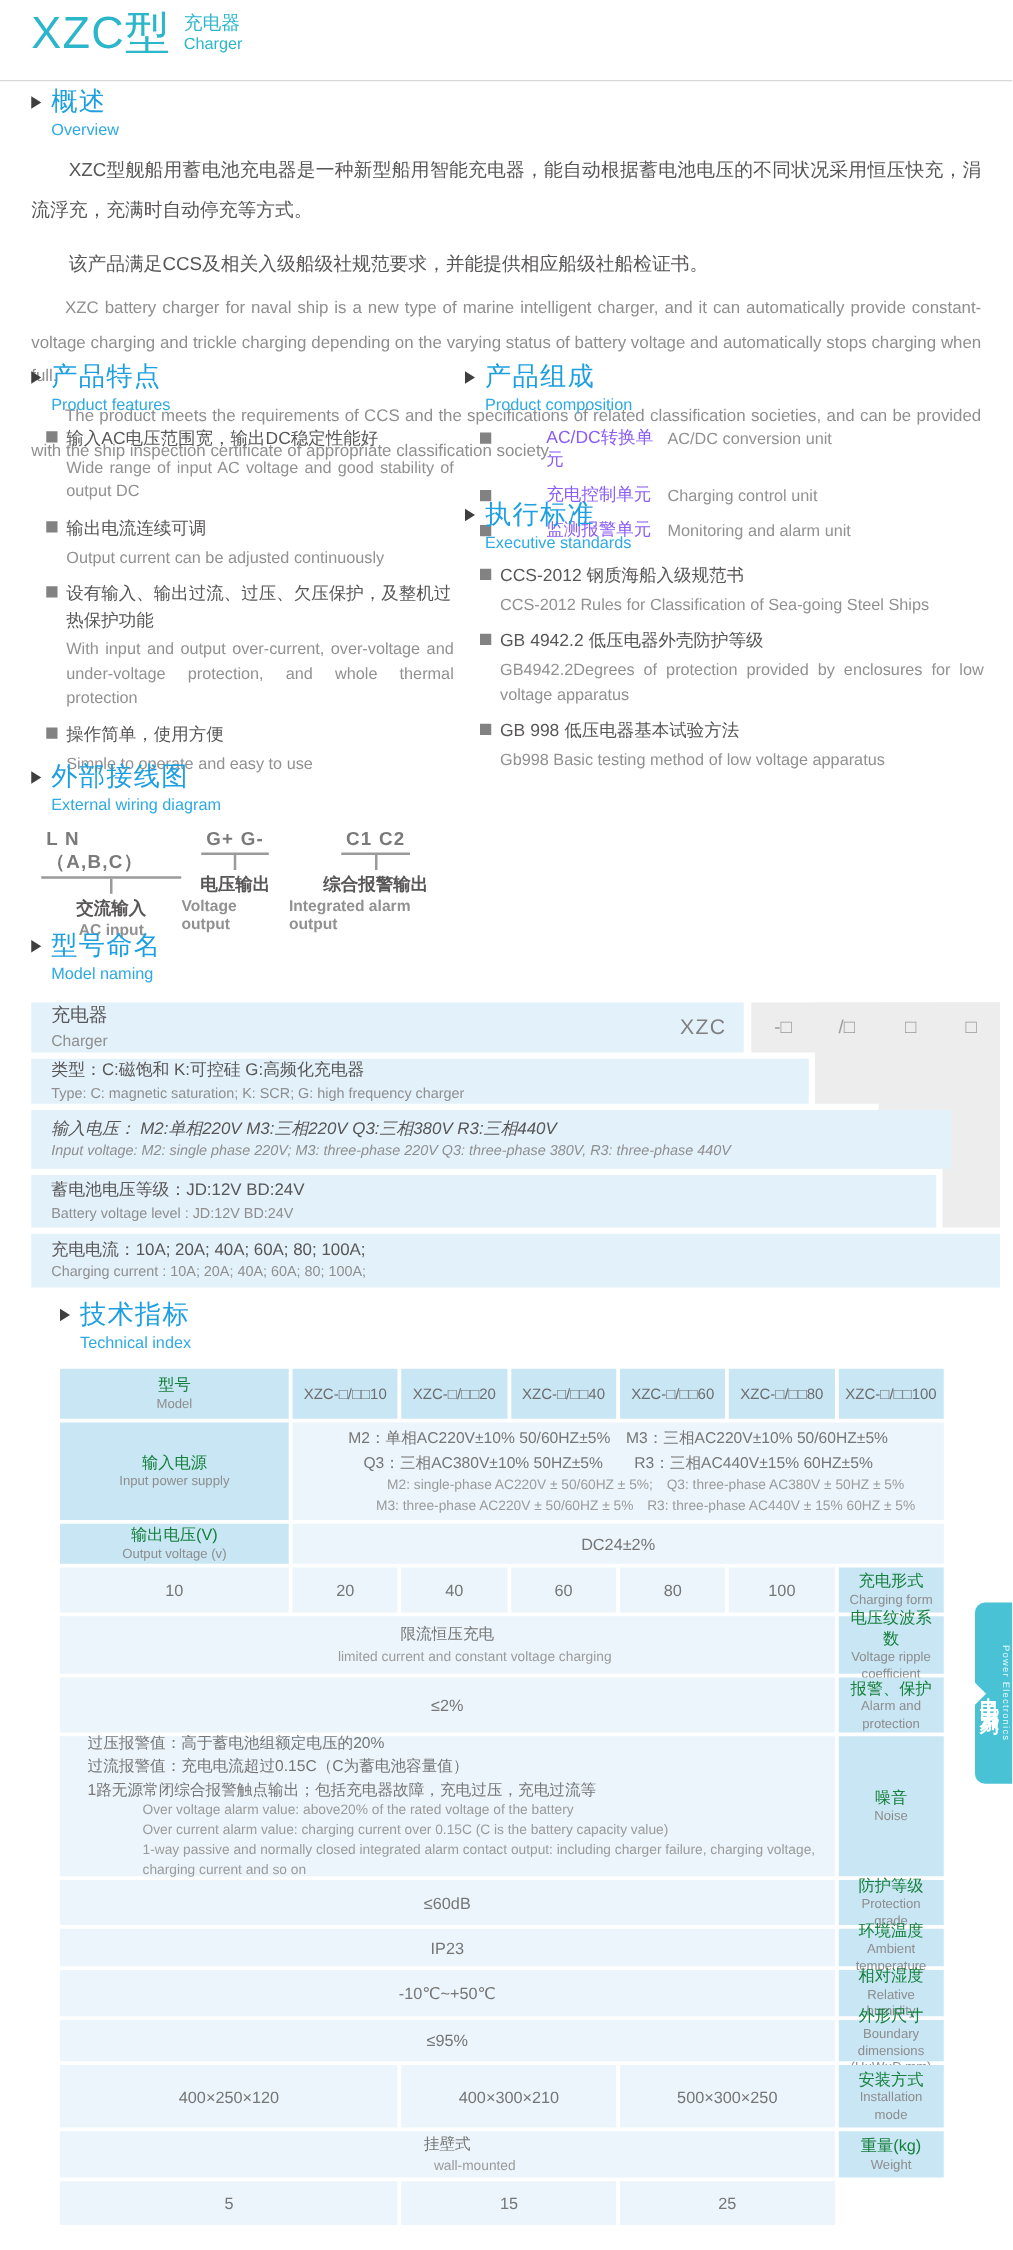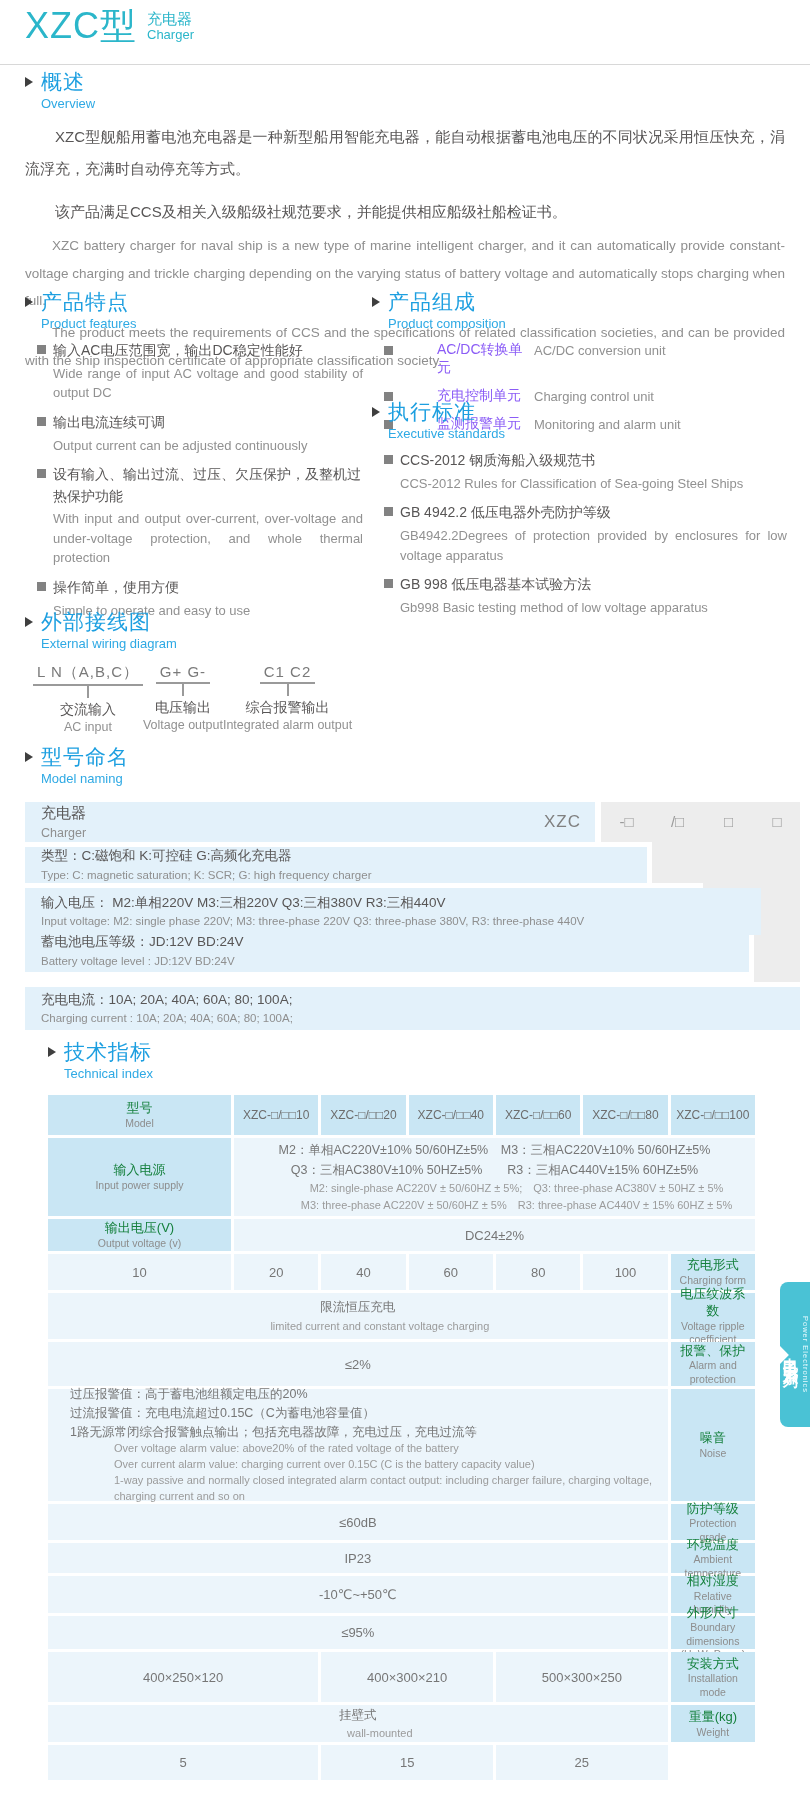--- a/index.html
+++ b/index.html
@@ -35,21 +35,21 @@
   .item{margin-top:9px;margin-left:12px;}
   .item-zh{display:flex;font-size:14px;color:#585656;line-height:1.55;}
   .item-en{font-size:13px;color:#919191;line-height:1.5;margin-left:16px;margin-top:2px;text-align:justify;}
   .comp-row{display:flex;align-items:baseline;margin-top:10px;margin-left:12px;}
   .comp-zh{font-size:14px;color:#8b5cf6;width:150px;display:flex;gap:37px;}
   .comp-en{font-size:13px;color:#919191;}
   .features .sec-head,.composition .sec-head,.standards .sec-head{margin-bottom:6px;}
 
   
   .wiring{position:absolute;left:25px;top:610px;width:345px;}
-  .wiring-row{display:flex;gap:0;margin-top:12px;margin-left:8px;}
+  .wiring-row{display:flex;gap:0;margin-top:12px;margin-left:8px;font-weight:bold;}
   .wgroup{display:flex;flex-direction:column;align-items:center;}
   .wterm{font-size:15px;color:#7a7a7a;border-bottom:2px solid #9a9a9a;padding:0 4px 2px 4px;letter-spacing:1px;}
   .wtick{width:2px;height:12px;background:#9a9a9a;}
   .wzh{font-size:14px;color:#585656;margin-top:3px;}
   .wen{font-size:12.5px;color:#919191;margin-top:1px;}
 
   
   .naming{position:absolute;left:25px;top:745px;width:775px;}
   .stair{position:relative;width:775px;height:228px;margin-top:16px;}
   .gstrip{position:absolute;top:0;background:#ededed;}
@@ -275,25 +275,25 @@
       </div>
       <span class="sym" style="left:576px;width:51px;">-□</span>
       <span class="sym" style="left:627px;width:51px;">/□</span>
       <span class="sym" style="left:678px;width:51px;">□</span>
       <span class="sym" style="left:729px;width:46px;">□</span>
 
       <div class="srow" style="top:45px;height:36px;width:622px;">
         <span class="nzh">类型：C:磁饱和  K:可控硅  G:高频化充电器</span>
         <span class="nen">Type: C: magnetic saturation; K: SCR; G: high frequency charger</span>
       </div>
-      <div class="srow" style="top:86px;height:47px;width:736px;">
+      <div class="srow" style="top:86px;height:47px;width:736px;font-style:italic;">
         <span class="nzh">输入电压：  M2:单相220V   M3:三相220V   Q3:三相380V   R3:三相440V</span>
         <span class="nen">Input voltage: M2: single phase 220V; M3: three-phase 220V Q3: three-phase 380V, R3: three-phase 440V</span>
       </div>
-      <div class="srow" style="top:128px;height:42px;width:724px;">
+      <div class="srow" style="top:138px;height:42px;width:724px;">
         <span class="nzh">蓄电池电压等级：JD:12V   BD:24V</span>
         <span class="nen">Battery voltage level : JD:12V   BD:24V</span>
       </div>
       <div class="srow" style="top:185px;height:43px;width:775px;">
         <span class="nzh">充电电流：10A; 20A; 40A; 60A; 80; 100A;</span>
         <span class="nen">Charging current : 10A; 20A; 40A; 60A; 80; 100A;</span>
       </div>
     </div>
   </div>
 

